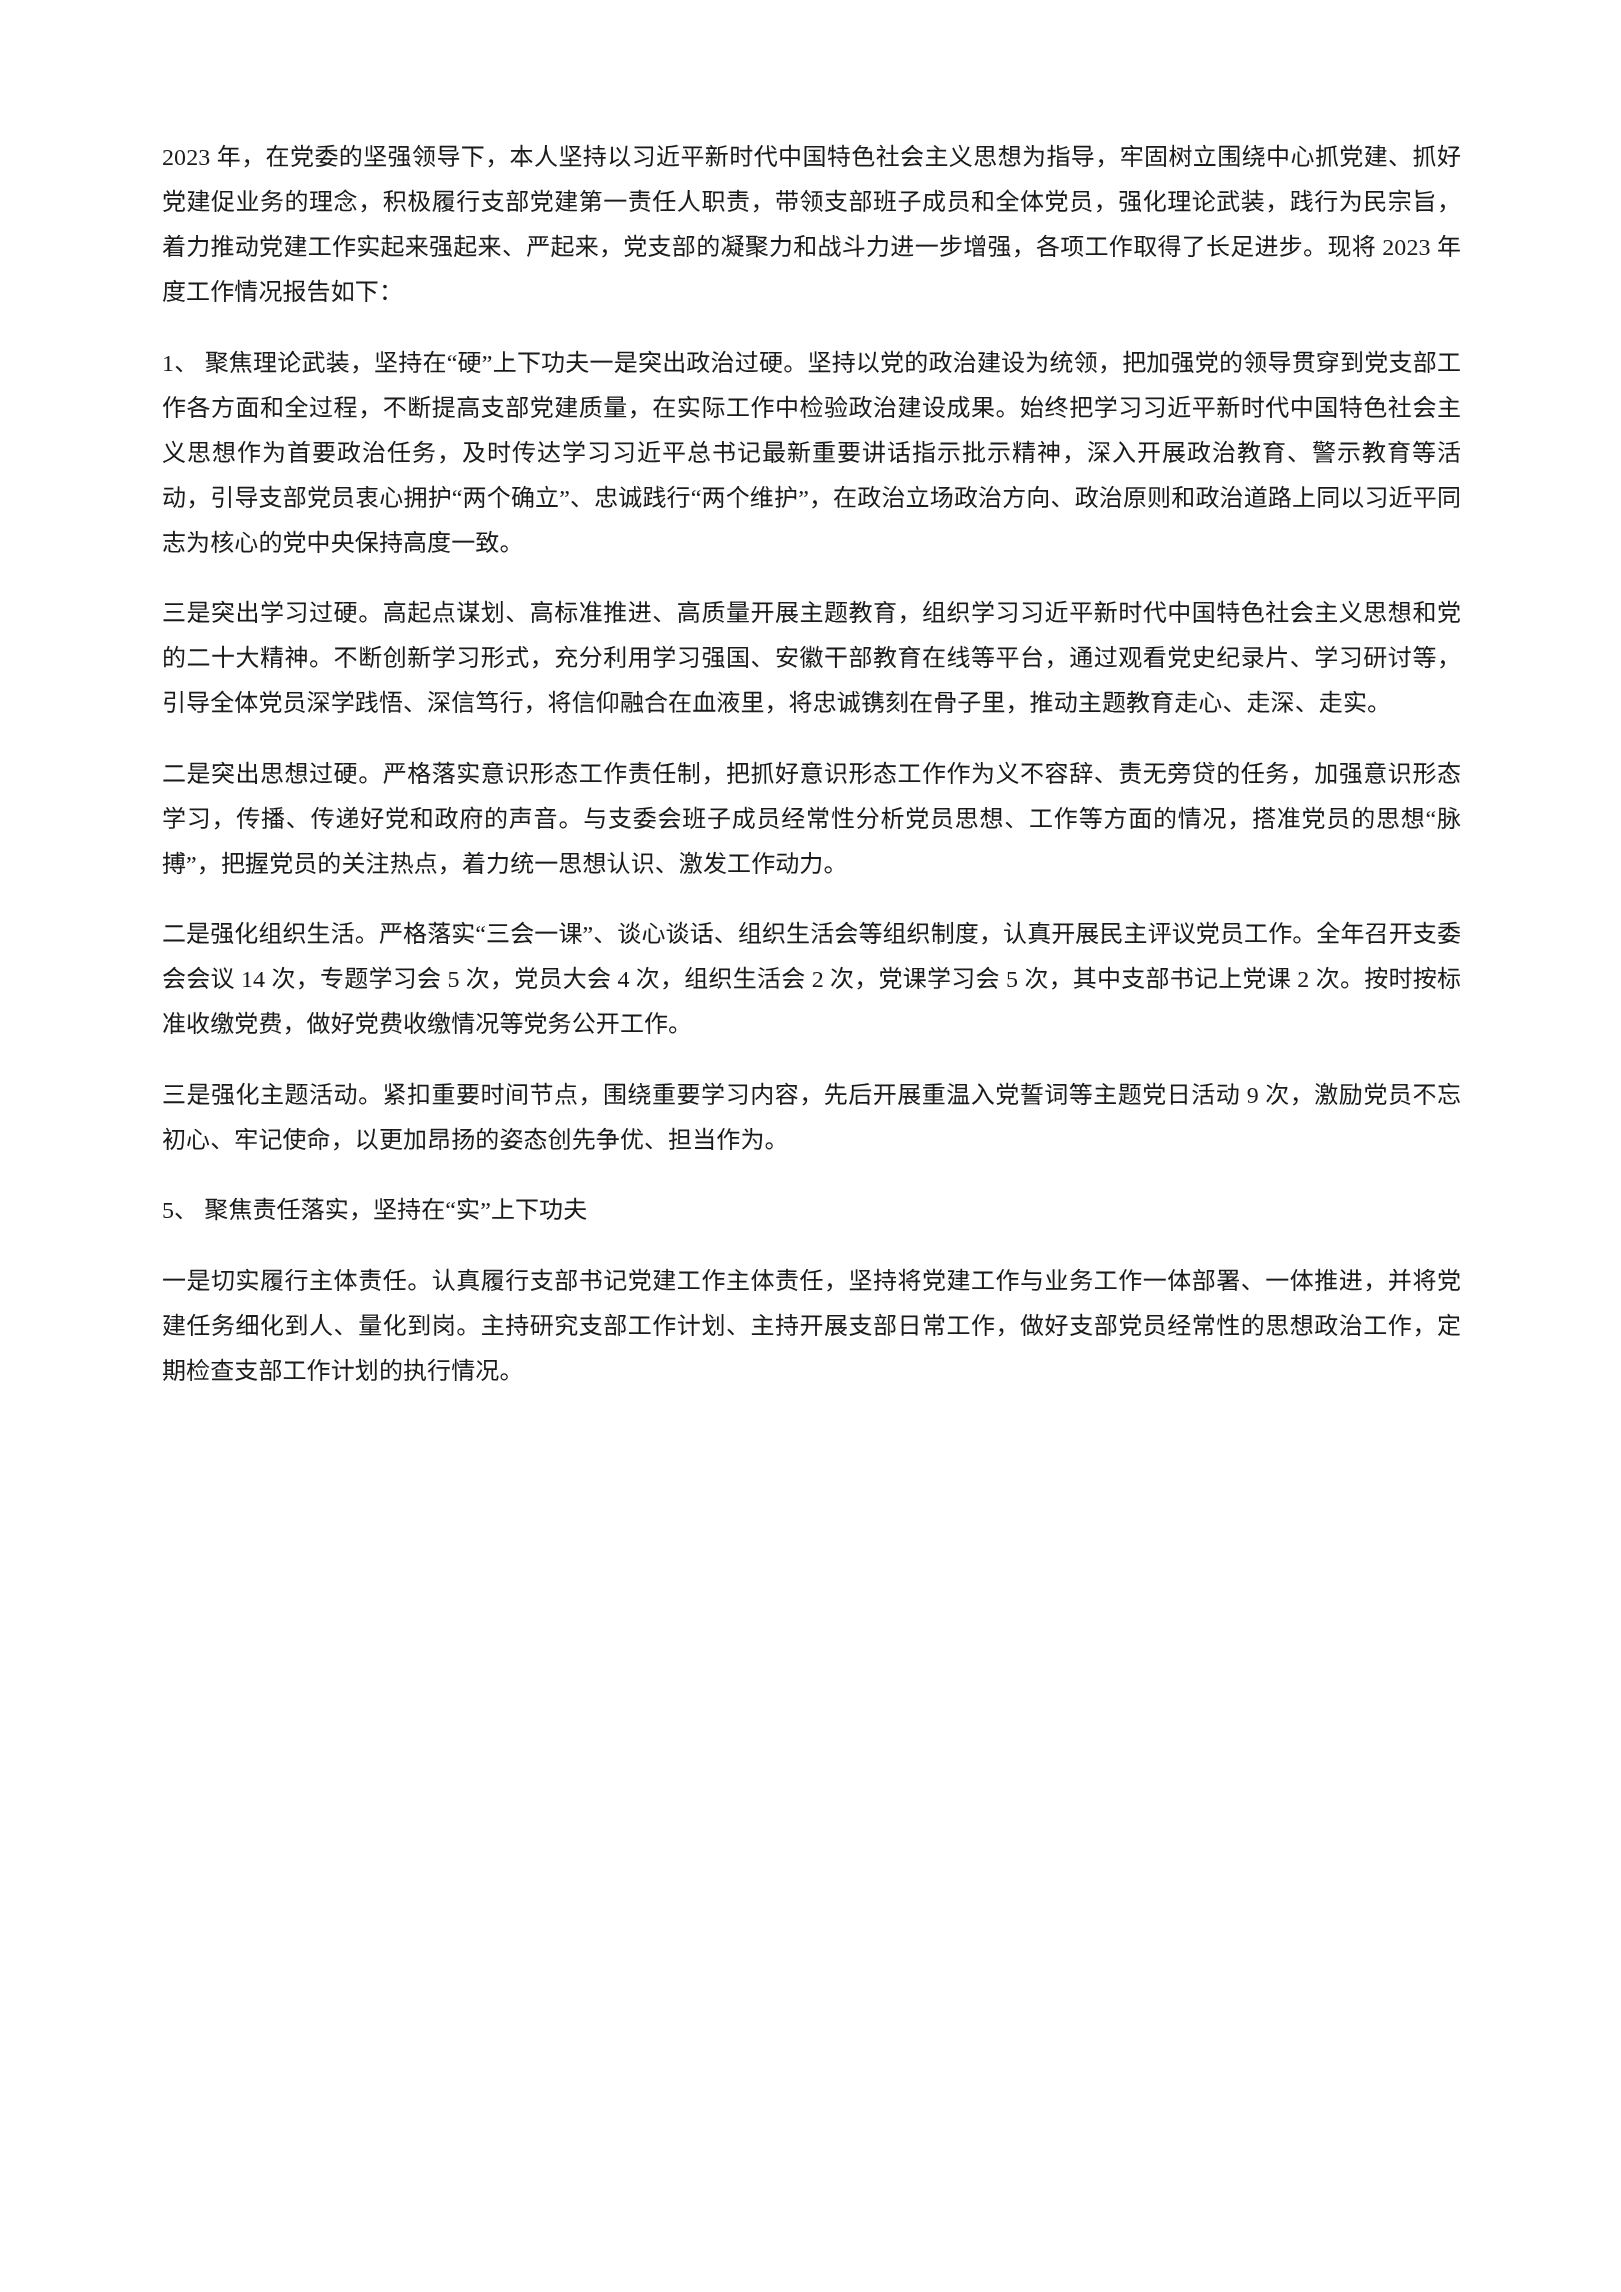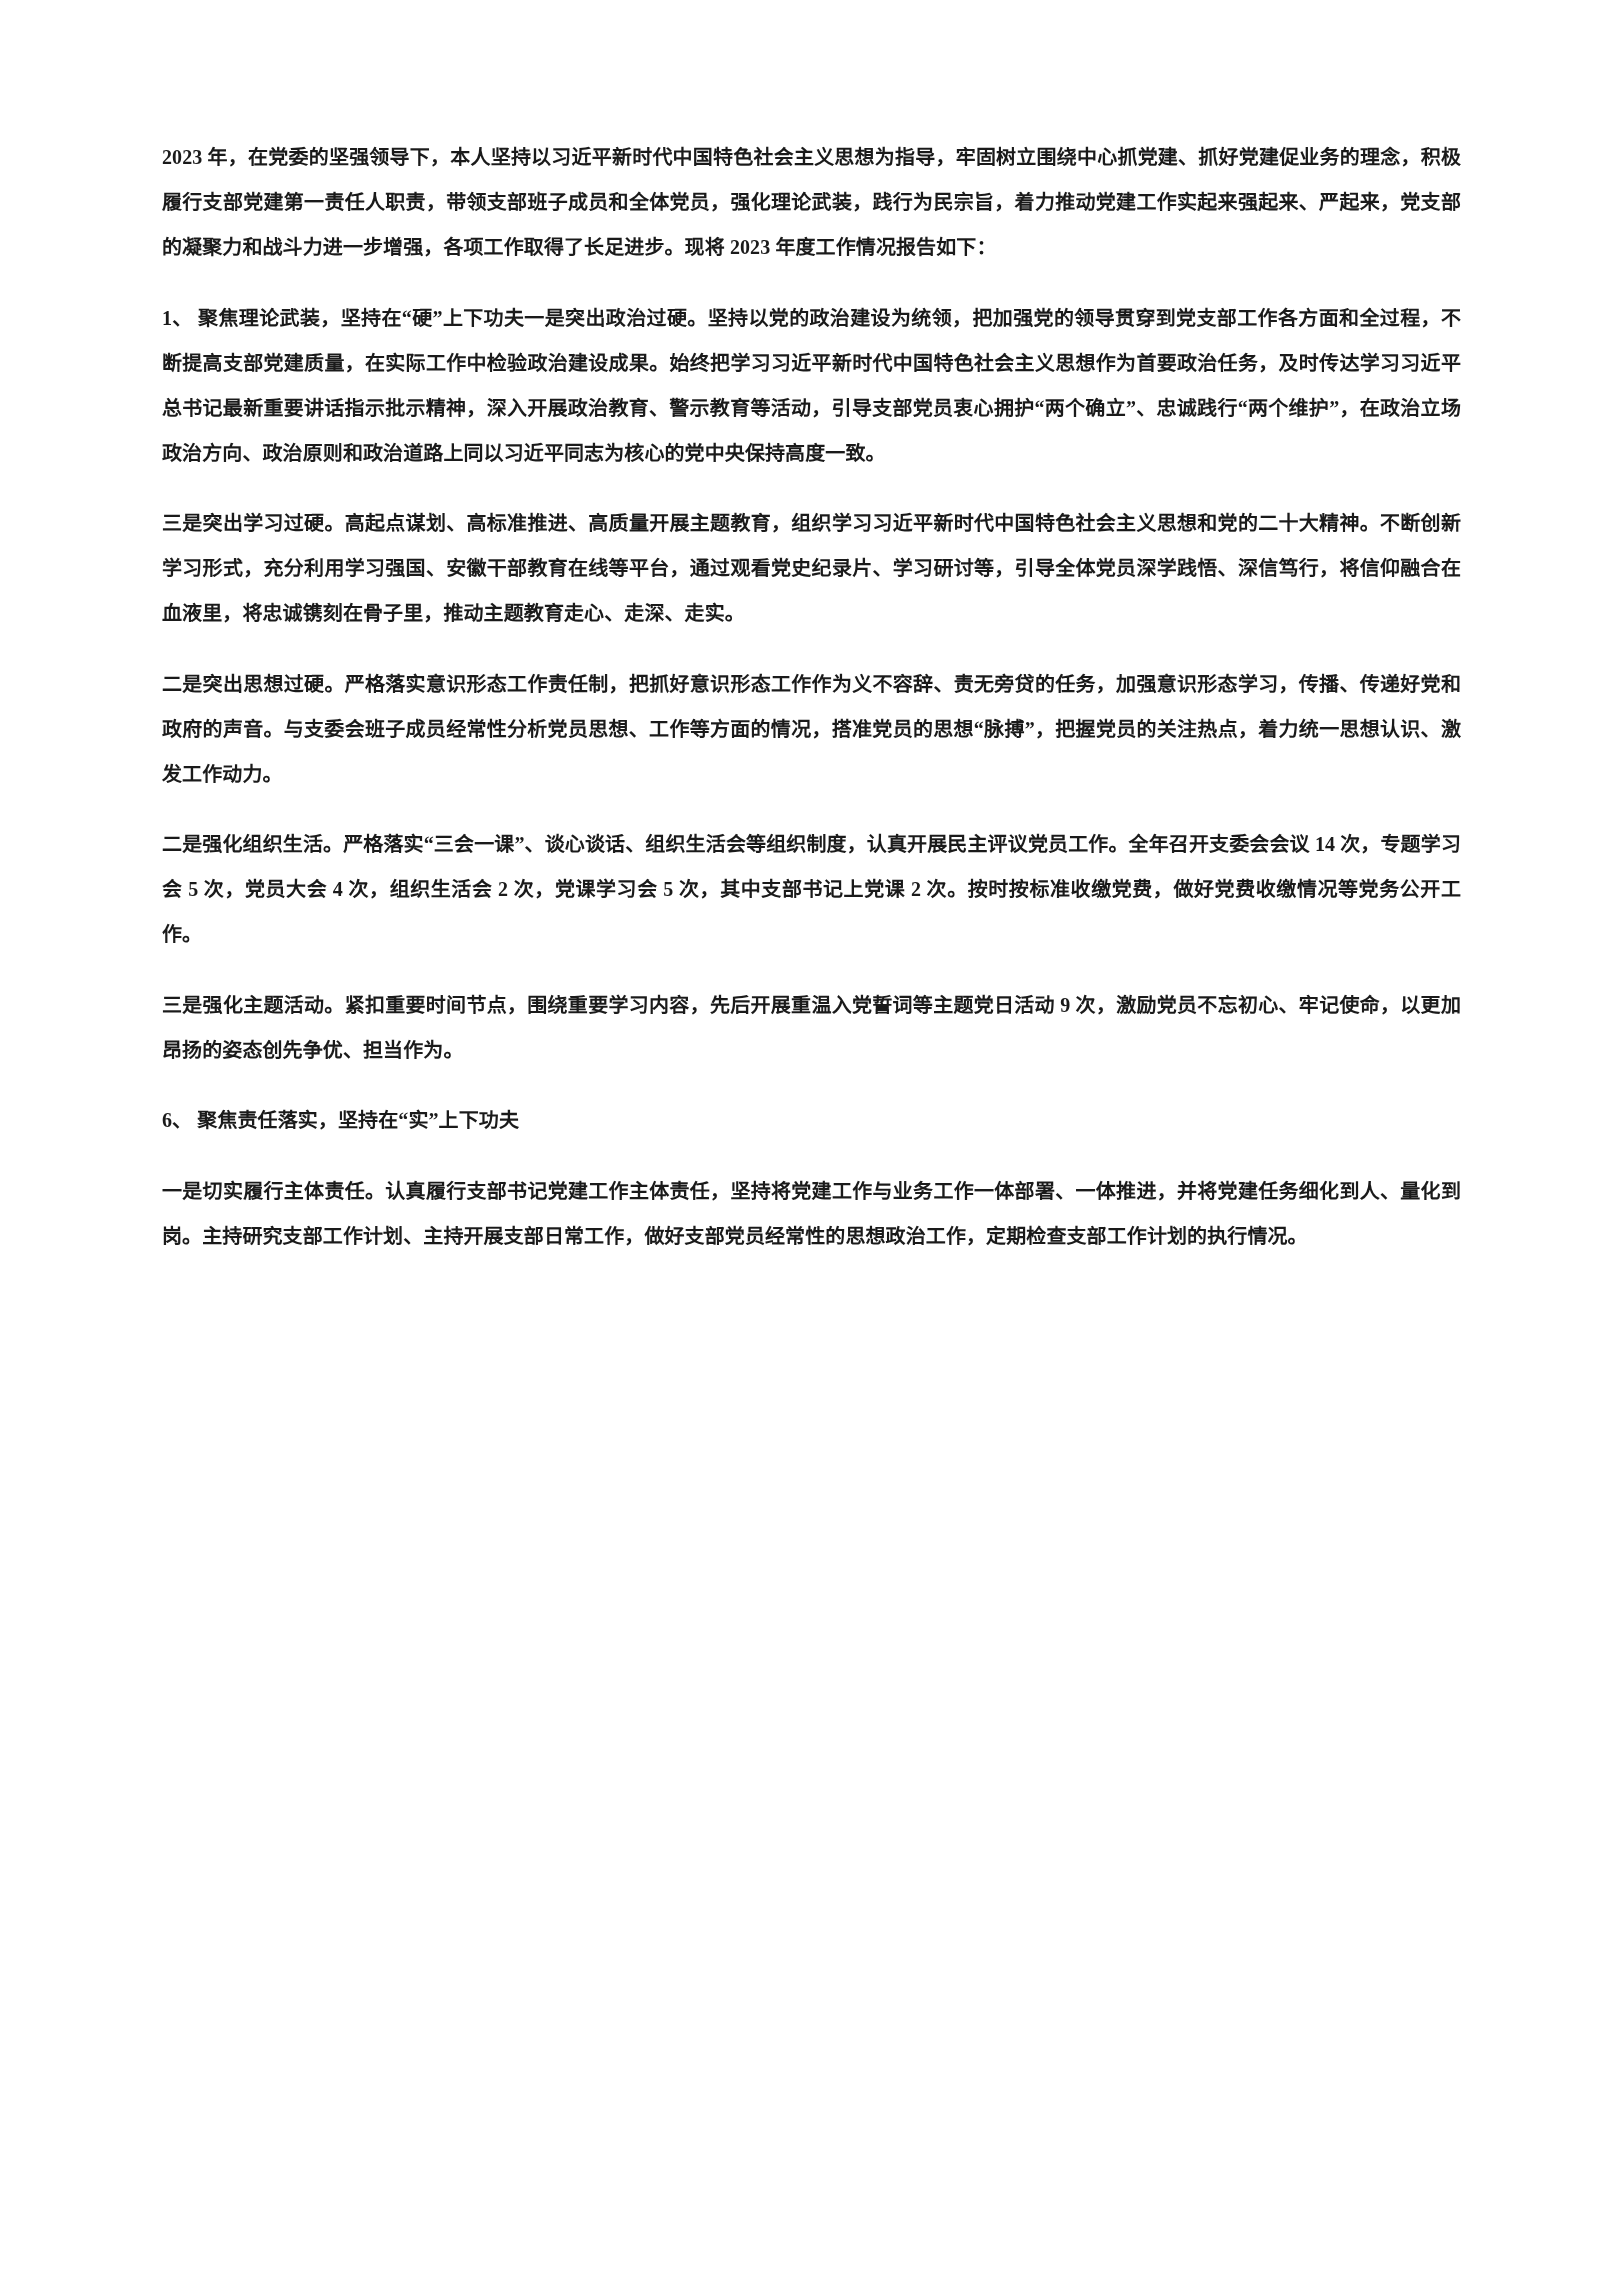--- a/index.html
+++ b/index.html
@@ -22,28 +22,27 @@
     box-sizing: border-box;
   }
   .doc-body {
     position: absolute;
     left: 162px;
     top: 135px;
     width: 1299px;
   }
   p.para {
     margin: 0 0 25.5px 0;
-    font-size: 20px;
+    font-size: 24px;
     line-height: 45px;
     text-align: justify;
     text-justify: inter-ideograph;
     letter-spacing: 0.1px;
     color: #1a1a1a;
     word-break: break-all;
-    font-weight: bold;
   }
   p.para:last-child {
     margin-bottom: 0;
   }
   
   .heading-para {
     margin-bottom: 25.5px;
   }
 </style>
 </head>
@@ -59,19 +58,19 @@
     <p class="para">三是突出学习过硬。高起点谋划、高标准推进、高质量开展主题教育，组织学习习近平新时代中国特色社会主义思想和党的二十大精神。不断创新学习形式，充分利用学习强国、安徽干部教育在线等平台，通过观看党史纪录片、学习研讨等，引导全体党员深学践悟、深信笃行，将信仰融合在血液里，将忠诚镌刻在骨子里，推动主题教育走心、走深、走实。</p>
 
     <p class="para">二是突出思想过硬。严格落实意识形态工作责任制，把抓好意识形态工作作为义不容辞、责无旁贷的任务，加强意识形态学习，传播、传递好党和政府的声音。与支委会班子成员经常性分析党员思想、工作等方面的情况，搭准党员的思想“脉搏”，把握党员的关注热点，着力统一思想认识、激发工作动力。</p>
 
 
 
     <p class="para">二是强化组织生活。严格落实“三会一课”、谈心谈话、组织生活会等组织制度，认真开展民主评议党员工作。全年召开支委会会议 14 次，专题学习会 5 次，党员大会 4 次，组织生活会 2 次，党课学习会 5 次，其中支部书记上党课 2 次。按时按标准收缴党费，做好党费收缴情况等党务公开工作。</p>
 
     <p class="para">三是强化主题活动。紧扣重要时间节点，围绕重要学习内容，先后开展重温入党誓词等主题党日活动 9 次，激励党员不忘初心、牢记使命，以更加昂扬的姿态创先争优、担当作为。</p>
 
-    <p class="para heading-para">6、 聚焦责任落实，坚持在“实”上下功夫</p>
+    <p class="para heading-para">5、 聚焦责任落实，坚持在“实”上下功夫</p>
 
     <p class="para">一是切实履行主体责任。认真履行支部书记党建工作主体责任，坚持将党建工作与业务工作一体部署、一体推进，并将党建任务细化到人、量化到岗。主持研究支部工作计划、主持开展支部日常工作，做好支部党员经常性的思想政治工作，定期检查支部工作计划的执行情况。</p>
 
   </div>
 </div>
 
 
 </body></html>

